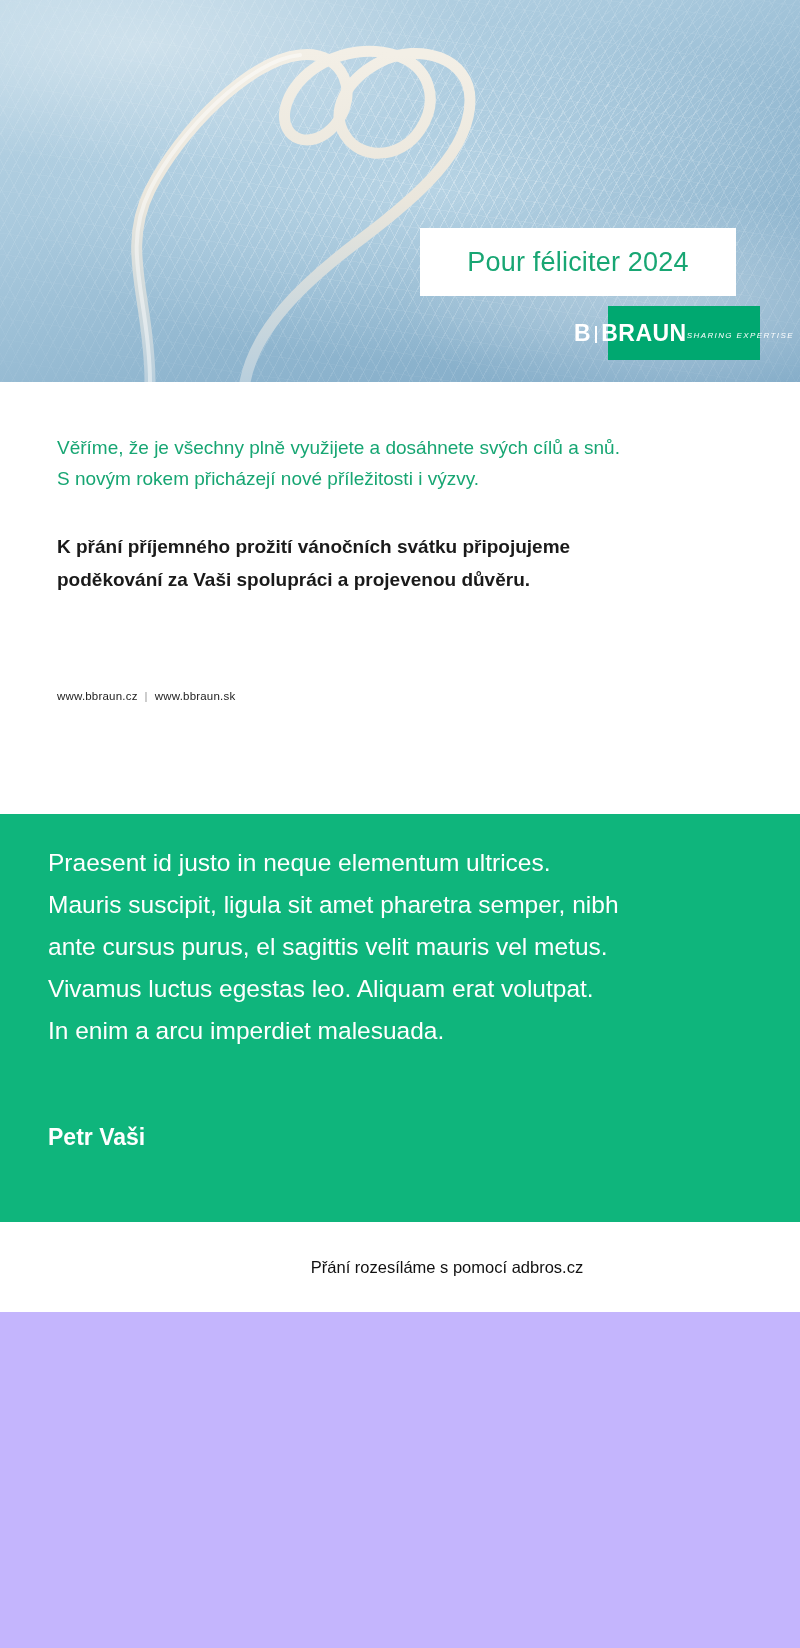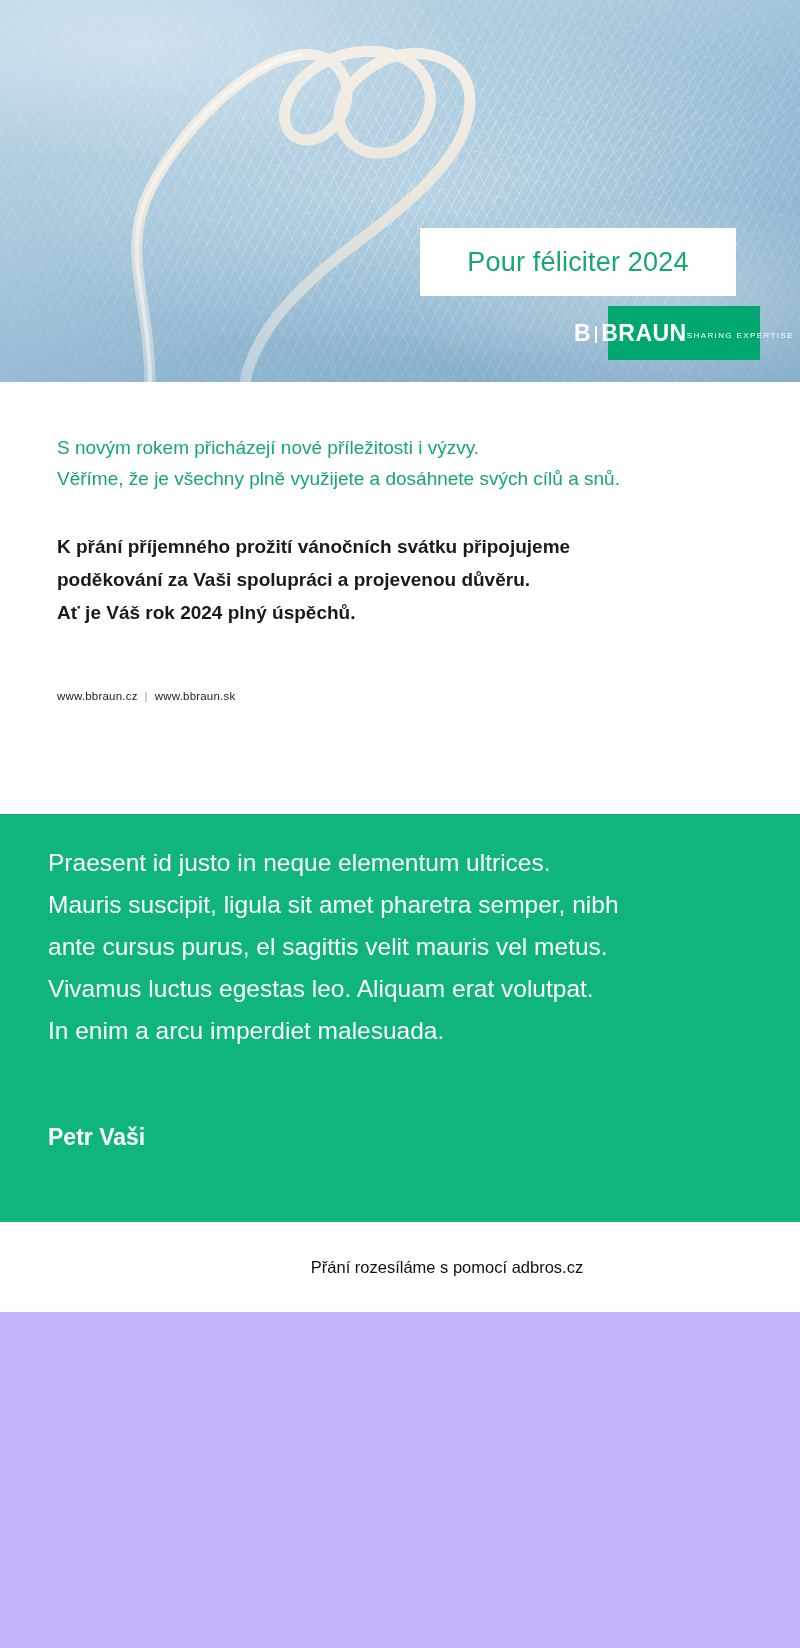--- a/index.html
+++ b/index.html
@@ -110,20 +110,21 @@
     width: 2px;
     height: 17px;
     background: #ffffff;
     margin: 0 4px -2px 4px;
   }
   .logo-sub {
     font-size: 8px;
     letter-spacing: 1.4px;
     margin-top: 4px;
     white-space: nowrap;
+    font-style: italic;
   }
 
   
   .body-area {
     position: absolute;
     left: 0;
     top: 382px;
     width: 800px;
     height: 432px;
     background: #ffffff;
@@ -241,28 +242,27 @@
     <div class="logo-box">
       <div class="logo-main">
         <span>B</span><span class="bar"></span><span>BRAUN</span>
       </div>
       <div class="logo-sub">SHARING EXPERTISE</div>
     </div>
   </div>
 
   <div class="body-area">
     <div class="greeting">
+      <div>Věříme, že je všechny plně využijete a dosáhnete svých cílů a snů.</div>
       <div>S novým rokem přicházejí nové příležitosti i výzvy.</div>
-      <div>Věříme, že je všechny plně využijete a dosáhnete svých cílů a snů.</div>
     </div>
 
     <div class="message">
       <div>K přání příjemného prožití vánočních svátku připojujeme</div>
       <div>poděkování za Vaši spolupráci a projevenou důvěru.</div>
-      <div>Ať je Váš rok 2024 plný úspěchů.</div>
     </div>
 
     <div class="links">
       <a href="#">www.bbraun.cz</a><span class="sep">|</span><a href="#">www.bbraun.sk</a>
     </div>
   </div>
 
   <div class="green-panel">
     <div class="panel-text">
       <div>Praesent id justo in neque elementum ultrices.</div>

